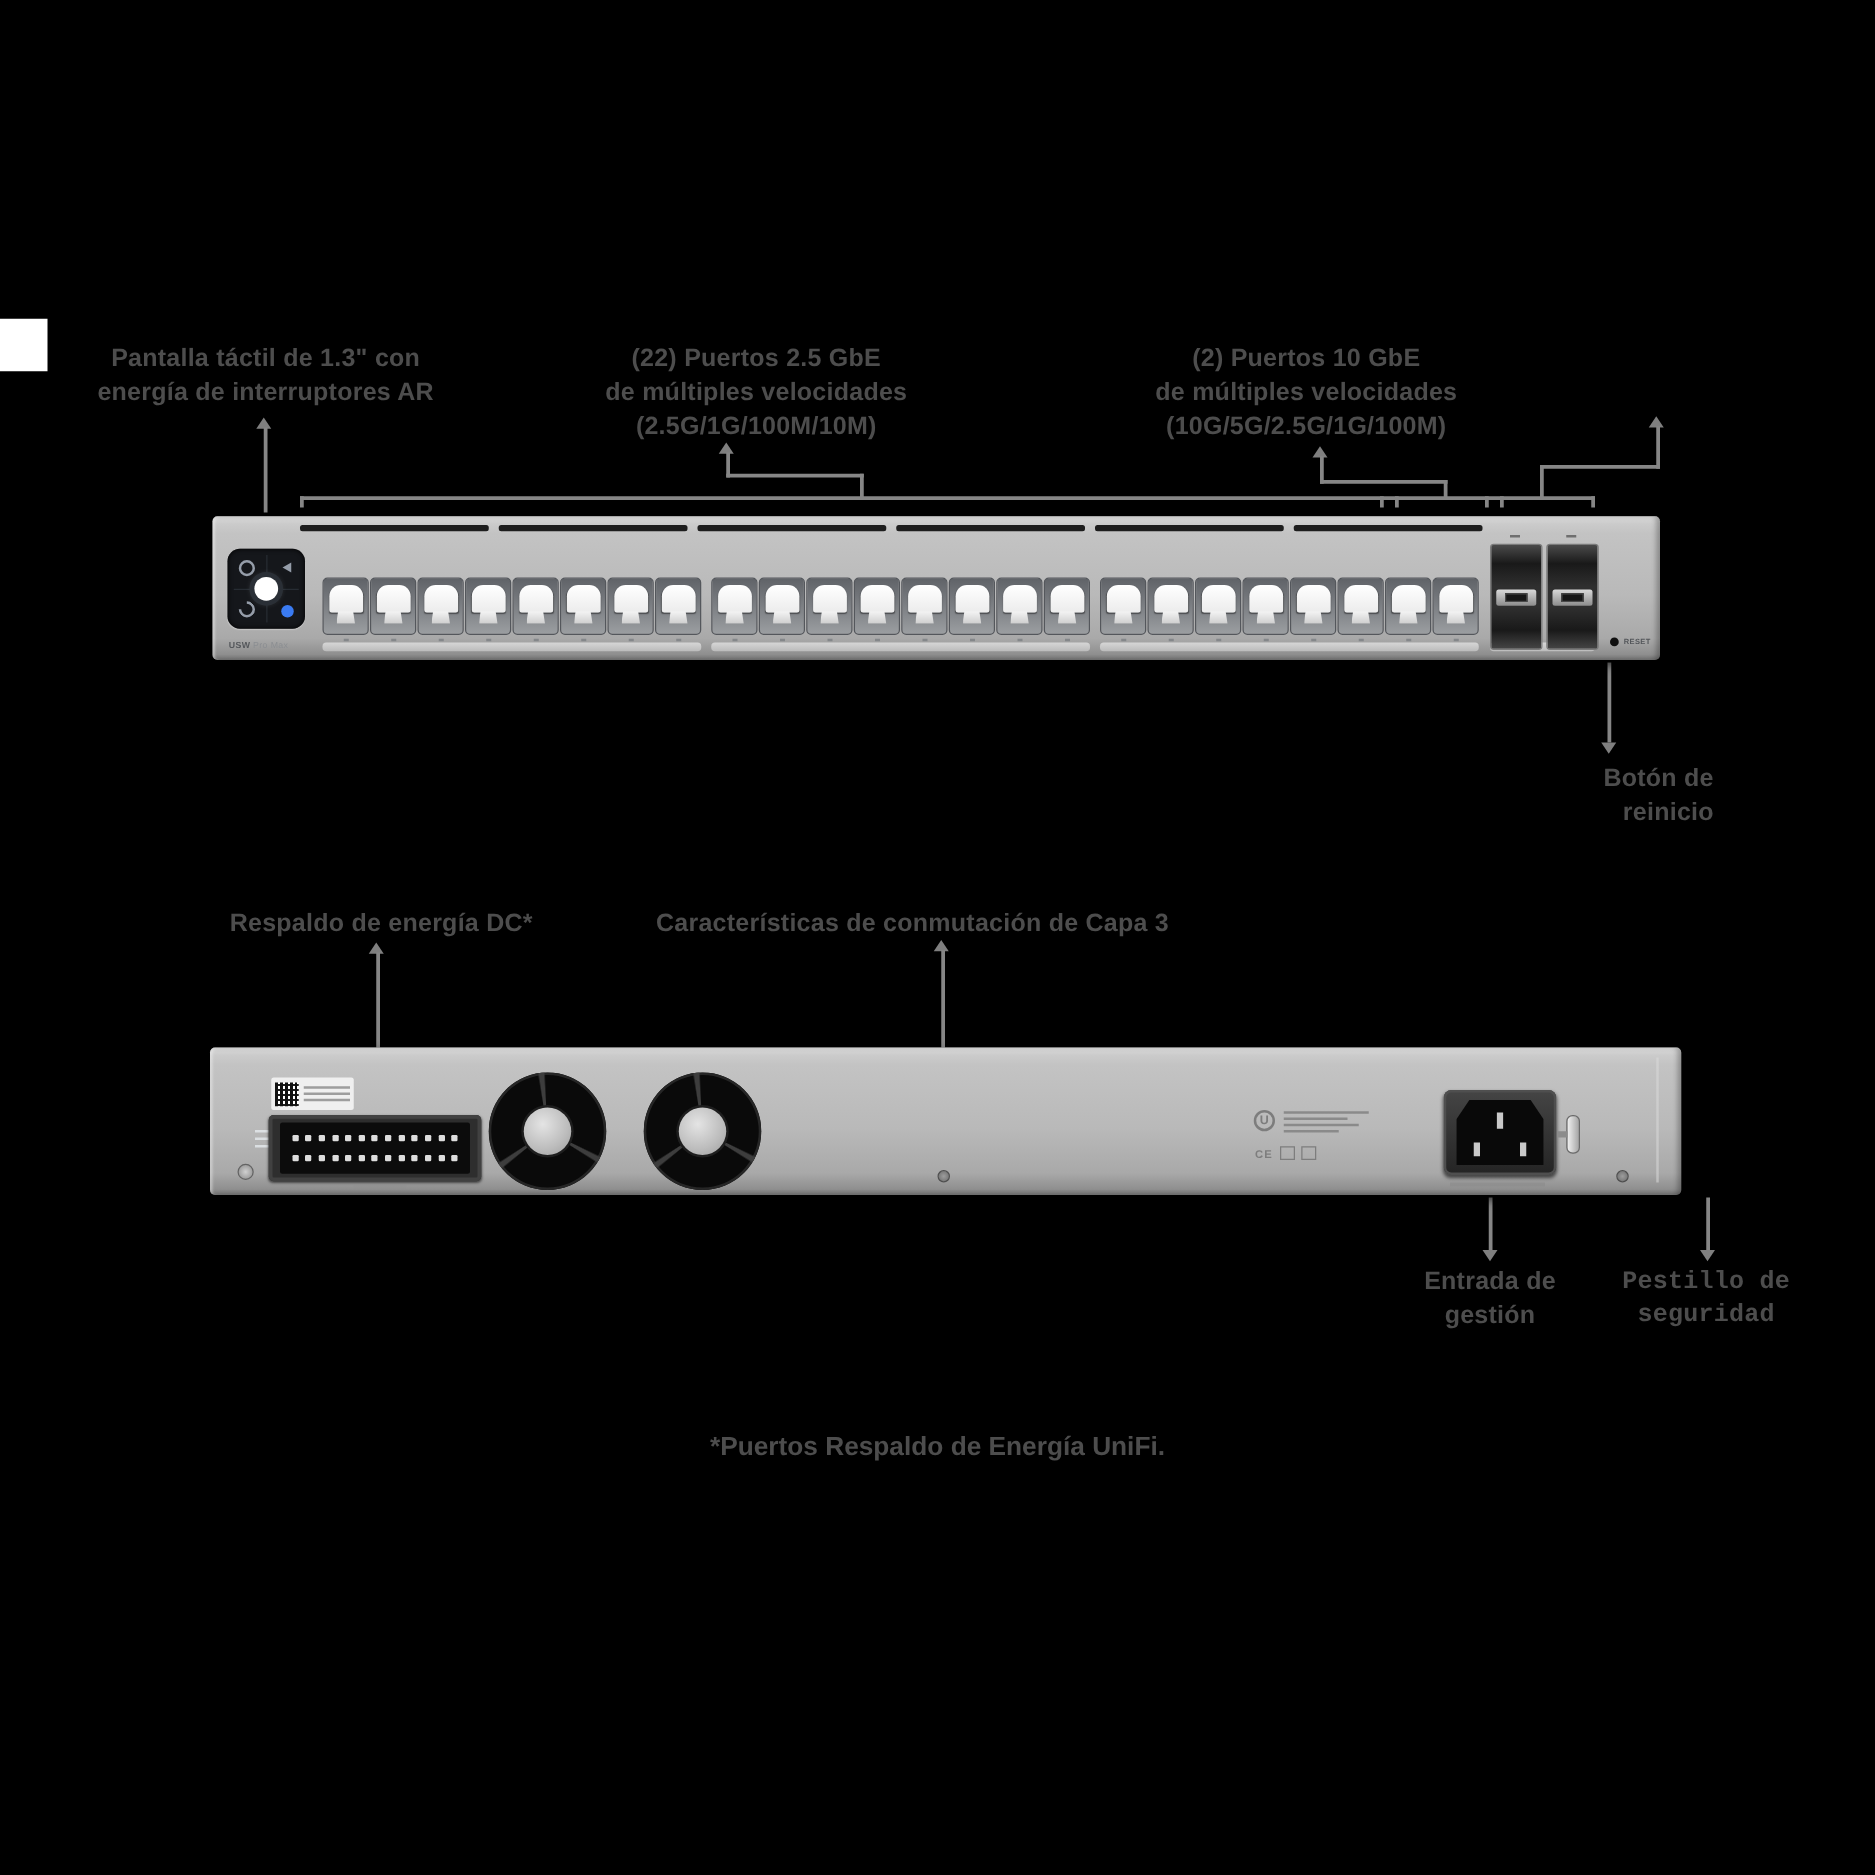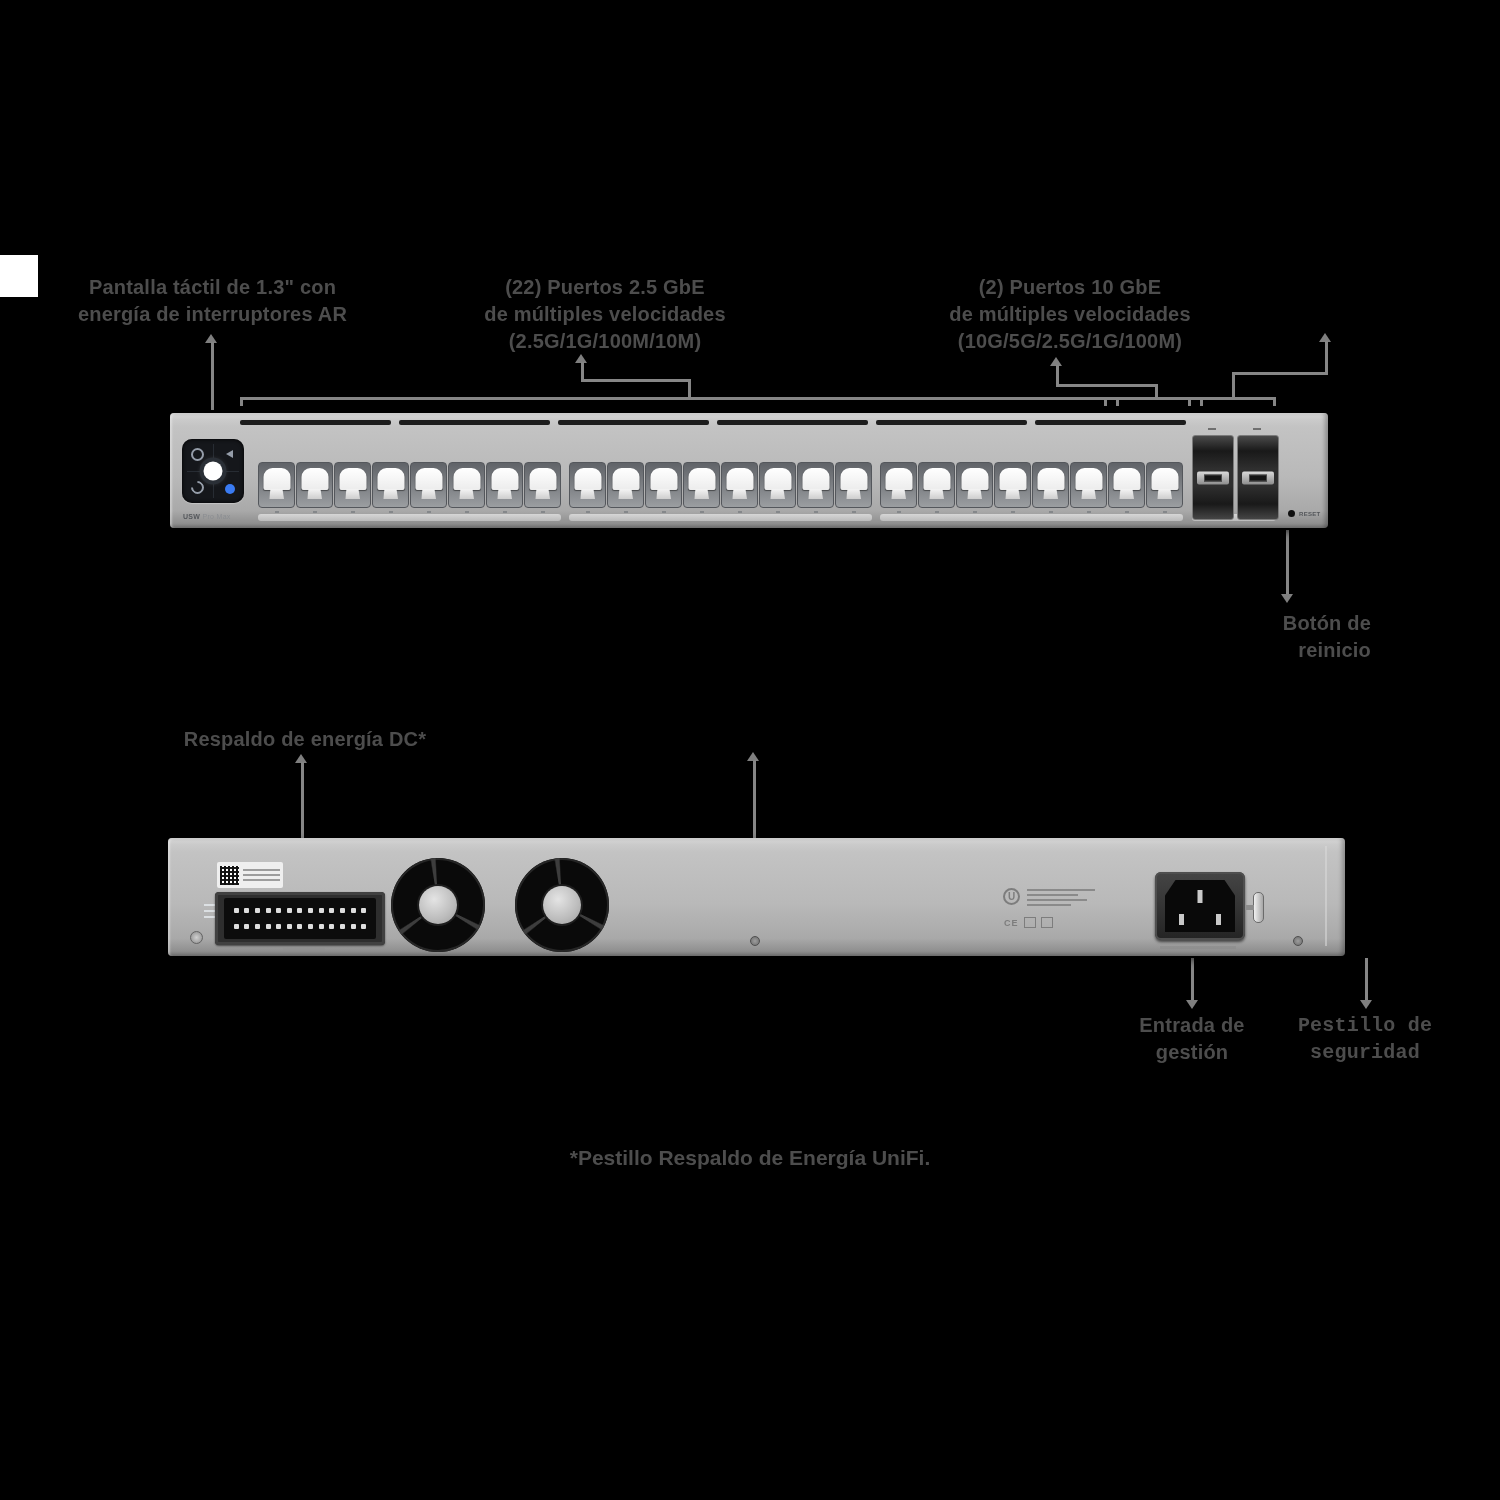--- a/index.html
+++ b/index.html
@@ -137,21 +137,21 @@
 
   <div class="callout" style="left:60px;top:274px;width:305px;">
     <div>Pantalla táctil de 1.3" con</div>
     <div>energía de interruptores AR</div>
   </div>
   <div class="callout" style="left:455px;top:274px;width:300px;">
     <div>(22) Puertos 2.5 GbE</div>
     <div>de múltiples velocidades</div>
     <div>(2.5G/1G/100M/10M)</div>
   </div>
-  <div class="callout" style="left:915px;top:274px;width:310px;">
+  <div class="callout" style="left:890px;top:274px;width:310px;">
     <div>(2) Puertos 10 GbE</div>
     <div>de múltiples velocidades</div>
     <div>(10G/5G/2.5G/1G/100M)</div>
   </div>
   <div class="callout" style="left:1211px;top:610px;width:160px;text-align:right;">
     <div>Botón de</div>
     <div>reinicio</div>
   </div>
 
   <div class="ar ar-up" style="left:205px;top:334px;"></div>
@@ -296,20 +296,23 @@
     <div class="sfp-col" style="left:1022px;"></div>
     <div class="sfp-col" style="left:1067px;"></div>
 
     <div class="reset-dot"></div>
     <div class="reset-text">RESET</div>
   </div>
 
   <div class="callout" style="left:145px;top:726px;width:320px;">
     <div>Respaldo de energía DC*</div>
   </div>
+  <div class="callout" style="left:500px;top:726px;width:460px;">
+    <div>Características de conmutación de Capa 3</div>
+  </div>
   <div class="callout" style="left:1112px;top:1012px;width:160px;">
     <div>Entrada de</div>
     <div>gestión</div>
   </div>
   <div class="callout" style="left:1285px;top:1012px;width:160px;font-family:Liberation Mono, monospace;">
     <div>Pestillo de</div>
     <div>seguridad</div>
   </div>
 
   <div class="ar ar-up" style="left:295px;top:754px;"></div>
@@ -395,15 +398,15 @@
     <div class="inlet">
       <div class="inlet-inner"></div>
       <div class="pin-t"></div>
       <div class="pin-l"></div>
       <div class="pin-r"></div>
     </div>
     <div class="inlet-label"></div>
     <div class="latch"></div>
   </div>
 
-  <div class="footnote">*Pestillo Respaldo de Energía UniFi.</div>
+  <div class="footnote">*Puertos Respaldo de Energía UniFi.</div>
 
 </div>
 
 </body></html>

